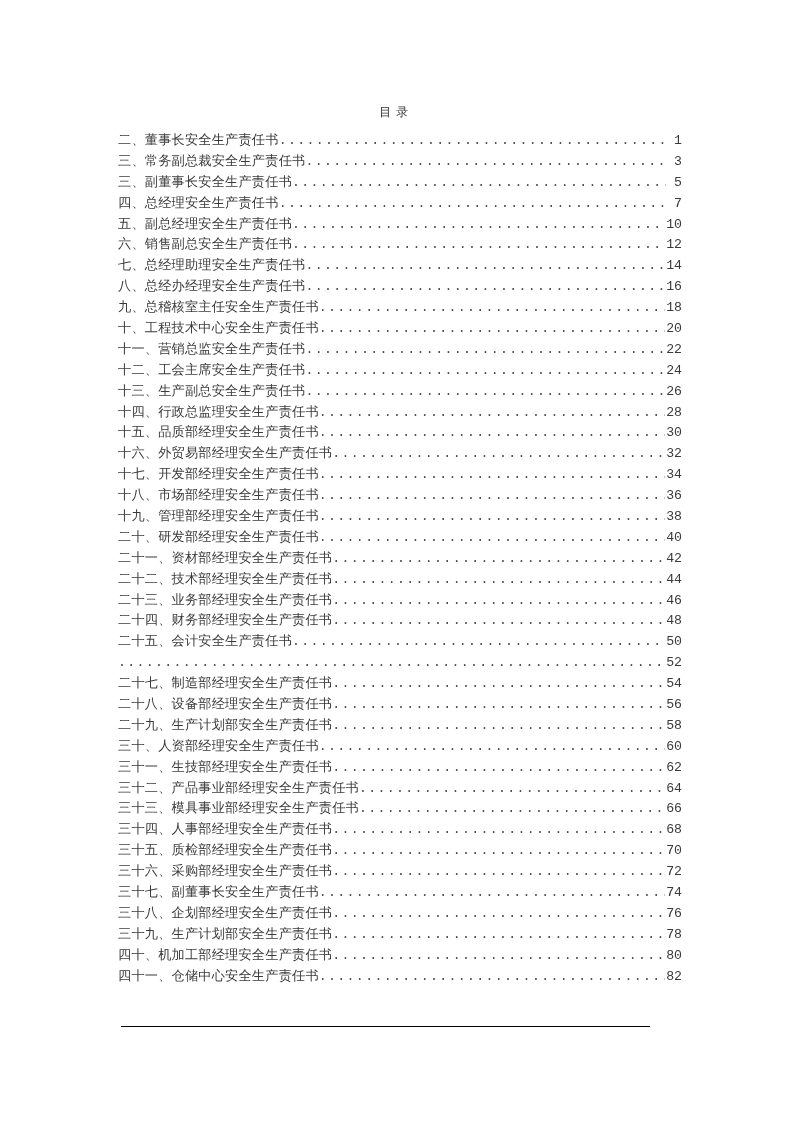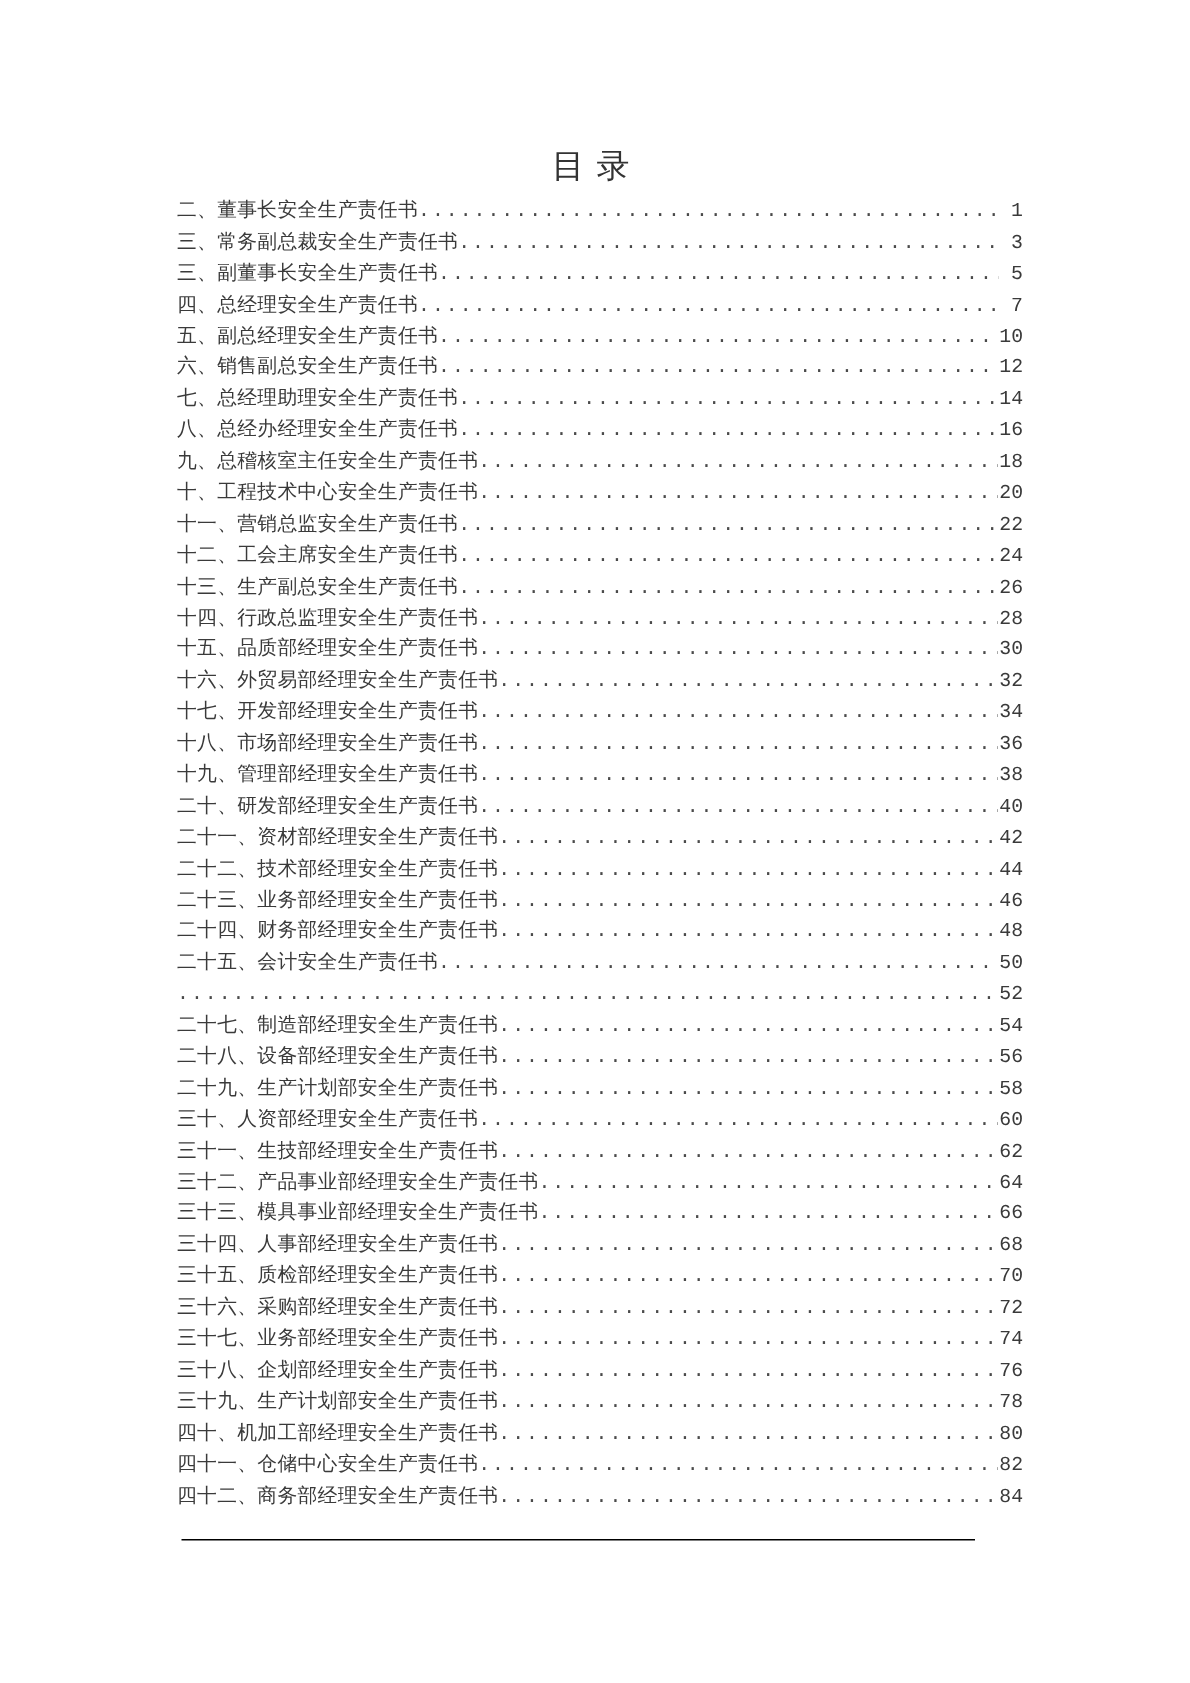--- a/index.html
+++ b/index.html
@@ -27,21 +27,21 @@
   }
 
   
   .toc-title {
     position: absolute;
     left: 0;
     top: 98px;
     width: 788px;
     text-align: center;
     font-family: "DejaVu Serif", "Liberation Serif", serif;
-    font-size: 22px;
+    font-size: 12px;
     line-height: 28px;
     letter-spacing: 0.5px;
     color: #333333;
     white-space: pre;
   }
 
   
   .toc-list {
     position: absolute;
     left: 118px;
@@ -289,21 +289,21 @@
         <span class="entry-label">三十五、质检部经理安全生产责任书</span>
         <span class="entry-leader"></span>
         <span class="entry-page">70</span>
       </div>
       <div class="toc-entry">
         <span class="entry-label">三十六、采购部经理安全生产责任书</span>
         <span class="entry-leader"></span>
         <span class="entry-page">72</span>
       </div>
       <div class="toc-entry">
-        <span class="entry-label">三十七、业务部经理安全生产责任书</span>
+        <span class="entry-label">三十七、副董事长安全生产责任书</span>
         <span class="entry-leader"></span>
         <span class="entry-page">74</span>
       </div>
       <div class="toc-entry">
         <span class="entry-label">三十八、企划部经理安全生产责任书</span>
         <span class="entry-leader"></span>
         <span class="entry-page">76</span>
       </div>
       <div class="toc-entry">
         <span class="entry-label">三十九、生产计划部安全生产责任书</span>
@@ -313,22 +313,17 @@
       <div class="toc-entry">
         <span class="entry-label">四十、机加工部经理安全生产责任书</span>
         <span class="entry-leader"></span>
         <span class="entry-page">80</span>
       </div>
       <div class="toc-entry">
         <span class="entry-label">四十一、仓储中心安全生产责任书</span>
         <span class="entry-leader"></span>
         <span class="entry-page">82</span>
       </div>
-      <div class="toc-entry">
-        <span class="entry-label">四十二、商务部经理安全生产责任书</span>
-        <span class="entry-leader"></span>
-        <span class="entry-page">84</span>
-      </div>
     </div>
 
   <div class="footer-rule"></div>
 
 </div>
 
 </body></html>

